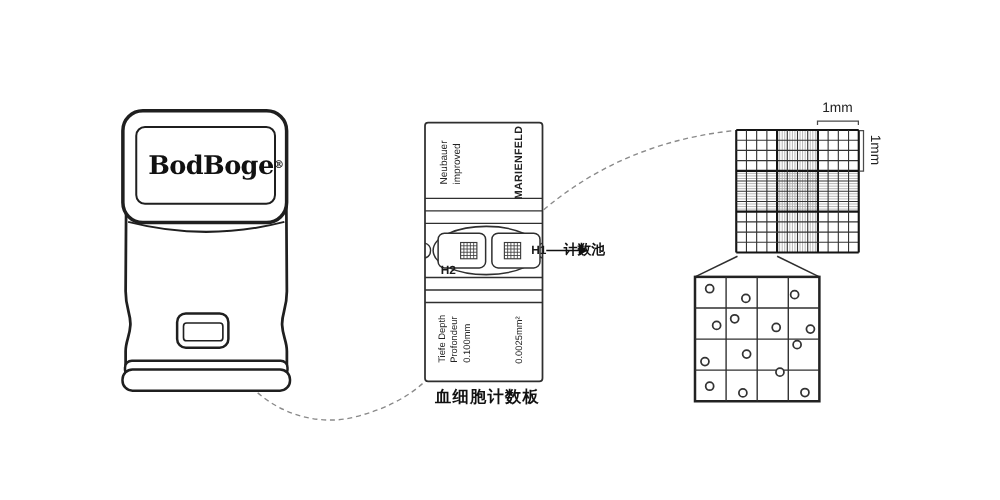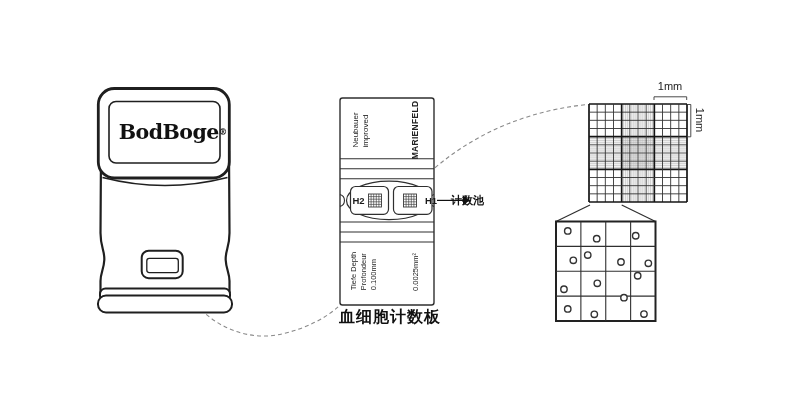--- a/index.html
+++ b/index.html
@@ -175,30 +175,30 @@
   <div class="label logo" style="left:109px;top:101.5px;width:128px;height:61.5px;display:flex;align-items:center;justify-content:center;">
       <span>BodBoge</span>
       <sup>®</sup>
     </div>
 
   <div class="label rot-ccw pre slide-small" style="left:361px;top:130px;text-align:left;line-height:1.3;">Neubauer
 improved</div>
 
   <div class="label rot-ccw slide-small" style="left:414.5px;top:130px;font-weight:600;letter-spacing:0.3px;font-size:8.5px;">MARIENFELD</div>
 
-  <div class="label chamber-label" style="left:352.5px;top:194px;height:13px;line-height:13px;">H2</div>
+  <div class="label chamber-label" style="left:352.5px;top:210px;height:13px;line-height:13px;">H2</div>
 
   <div class="label chamber-label" style="left:425px;top:194px;height:13px;line-height:13px;">H1</div>
 
   <div class="label rot-ccw pre slide-small" style="left:364px;top:271px;font-size:7.5px;line-height:1.35;">Tiefe Depth
 Profondeur
 0.100mm</div>
 
   <div class="label rot-ccw slide-small" style="left:414.5px;top:272px;font-size:7.5px;">0.0025mm²</div>
 
   <div class="label cn-bold" style="left:451px;top:194px;font-size:11px;">计数池</div>
 
-  <div class="label cn-bold center-origin" style="left:390px;top:317px;font-size:16px;letter-spacing:1px;white-space:nowrap;">血细胞计数板</div>
+  <div class="label cn-bold center-origin" style="left:390px;top:317px;font-size:13px;letter-spacing:1px;white-space:nowrap;">血细胞计数板</div>
 
   <div class="label center-origin" style="left:670px;top:87px;font-size:11px;color:#222;">1mm</div>
 
   <div class="label rot-cw" style="left:698.5px;top:120px;font-size:11px;color:#222;">1mm</div>
 </div>
 
 </body></html>

